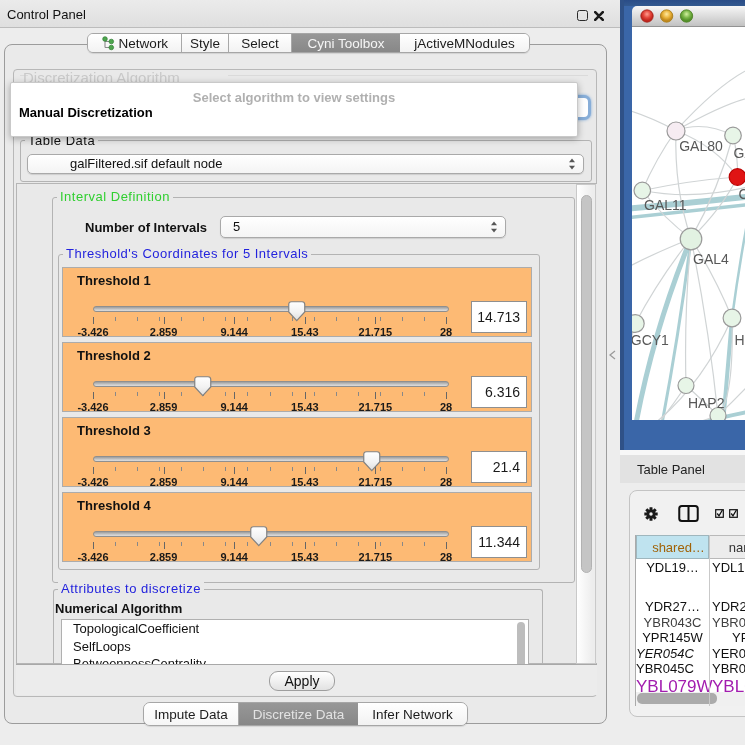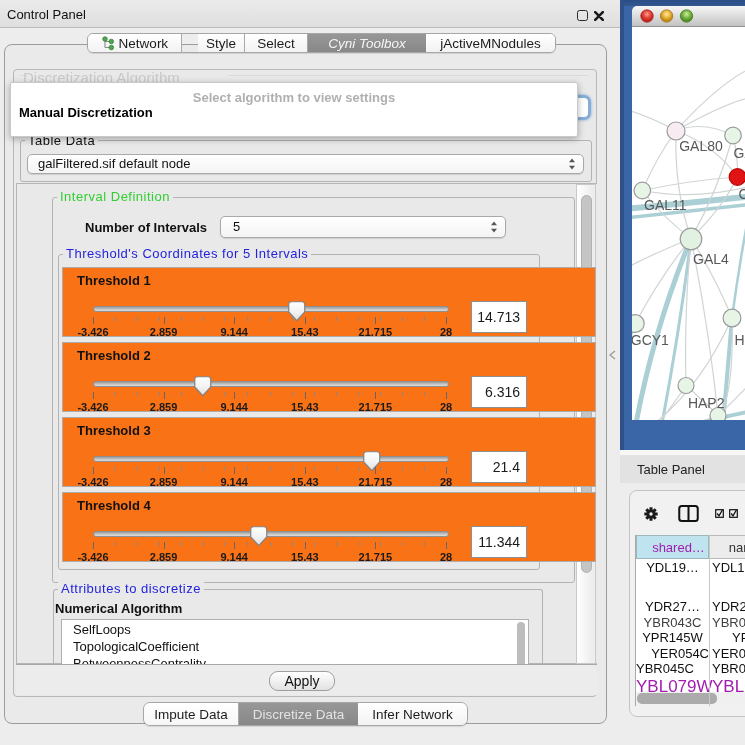--- a/index.html
+++ b/index.html
@@ -3,21 +3,21 @@
 <meta charset="utf-8">
 <style>
 * { margin:0; padding:0; box-sizing:border-box; }
 html,body { width:745px; height:745px; overflow:hidden; }
 body { font-family:"Liberation Sans", sans-serif; background:#ededed; position:relative; }
 .abs { position:absolute; }
 .group { position:absolute; border:1px solid #b3b3b3; border-radius:3px; }
 .gt { position:absolute; font-size:13px; letter-spacing:0.5px; background:#e9e9e9; padding:0 3px; line-height:14px; white-space:nowrap; }
 .seg { display:inline-block; height:20px; line-height:19px; font-size:13.5px; color:#1c1c1c; text-align:center; vertical-align:top; background:linear-gradient(#ffffff,#f1f1f1); border-right:1px solid #a8a8a8; }
 .seg.sel { background:linear-gradient(#979797,#868686); color:#f5f5f5; border-right:none; }
-.tbox { position:absolute; border:1px solid #acacac; background:#f97316; width:534px; height:70px; left:62px; }
+.tbox { position:absolute; border:1px solid #acacac; background:#fdba74; width:470px; height:70px; left:62px; }
 .ttitle { position:absolute; left:14px; top:5px; font-size:13px; font-weight:bold; color:#111; }
 .track { position:absolute; left:30px; width:356px; height:6px; top:38px; border:1px solid #8f8f8f; border-radius:3px; background:linear-gradient(#9d9d9d,#cfcfcf 70%,#dcdcdc); }
 .vfield { position:absolute; left:408px; top:33px; width:56px; height:32px; background:#fff; border:1px solid #8f8f8f; font-size:14px; color:#1a1a1a; text-align:right; line-height:30px; padding-right:6px; }
 .tick { position:absolute; width:1px; background:#888; top:49px; }
 .tlab { position:absolute; top:58px; font-size:11px; font-weight:bold; color:#1a1a1a; transform:translateX(-50%); white-space:nowrap; }
 .thumb { position:absolute; top:33px; }
 .combo { position:absolute; background:linear-gradient(#ffffff,#f4f4f4); border:1px solid #a9a9a9; border-radius:5px; box-shadow:0 1px 1px rgba(0,0,0,0.12); font-size:13px; color:#111; }
 .arrows { position:absolute; right:7px; top:50%; transform:translateY(-50%); width:8px; height:12px; }
 .li { font-size:13px; color:#111; height:17px; line-height:17px; padding-left:11px; white-space:nowrap; }
 </style>
@@ -35,35 +35,35 @@
 <div class="abs" style="left:4px;top:44px;width:603px;height:680px;border:1px solid #9c9c9c;border-radius:8px;background:#eaeaea;"></div>
 
 <div class="abs" style="left:87px;top:33px;height:20px;border:1px solid #a6a6a6;border-radius:6px;overflow:hidden;white-space:nowrap;box-shadow:0 1px 1px rgba(0,0,0,0.1);">
   <div class="seg" style="width:94px;"><svg width="14" height="16" style="vertical-align:-3px">
         <g stroke="#8a8a8a" stroke-width="1.1" fill="none">
           <path d="M4,4 L4,12.5 M4,6.5 L10,6.5 M4,12.5 L10,12.5"></path>
         </g>
         <circle cx="4" cy="4" r="2.3" fill="#4ea64e" stroke="#2e7d32" stroke-width="0.7"></circle>
         <circle cx="10.3" cy="6.5" r="2.3" fill="#4ea64e" stroke="#2e7d32" stroke-width="0.7"></circle>
         <circle cx="10.3" cy="12.5" r="2.3" fill="#4ea64e" stroke="#2e7d32" stroke-width="0.7"></circle>
-      </svg> Network</div><div class="seg" style="width:47px;margin-left:16px;">Style</div><div class="seg" style="width:63px;">Select</div><div class="seg sel" style="width:118px;font-style:italic;">Cyni Toolbox</div><div class="seg" style="width:129px;border-right:none;">jActiveMNodules</div>
+      </svg> Network</div><div class="seg" style="width:47px;">Style</div><div class="seg" style="width:63px;">Select</div><div class="seg sel" style="width:108px;">Cyni Toolbox</div><div class="seg" style="width:129px;border-right:none;">jActiveMNodules</div>
 </div>
 
 <div class="abs" style="left:13px;top:69px;width:584px;height:628px;border:1px solid #b8b8b8;border-radius:4px;background:#e9e9e9;"></div>
 
 <div class="abs" style="left:228px;top:75px;width:360px;height:1px;background:#dadada;"></div>
 <div class="abs" style="left:20px;top:75px;width:8px;height:1px;background:#dadada;"></div>
 <div class="abs" style="left:23px;top:69px;font-size:15px;color:#c9c9c9;">Discretization Algorithm</div>
 
 <div class="abs" style="left:28px;top:95px;width:563px;height:25px;background:#fff;border:3px solid #88aed8;border-radius:7px;box-shadow:0 0 3px rgba(110,160,215,0.9);"></div>
 
 <div class="group" style="left:20px;top:140px;width:572px;height:42px;"></div>
 <div class="gt" style="left:25px;top:134px;color:#111;">Table Data</div>
 <div class="combo" style="left:27px;top:154px;width:557px;height:20px;line-height:18px;">
-  <span style="padding-left:10px;">galFiltered.sif default node</span>
+  <span style="padding-left:10px;margin-left:32px;">galFiltered.sif default node</span>
   <svg class="arrows" viewBox="0 0 9 14">
       <path d="M4.5,0.5 L8,5 L1,5 Z" fill="#555"></path>
       <path d="M4.5,13.5 L8,9 L1,9 Z" fill="#555"></path>
     </svg>
 </div>
 
 <div class="abs" style="left:16px;top:183px;width:581px;height:481px;border:1px solid #b5b5b5;border-right:none;background:#e9e9e9;"></div>
 
 <div class="abs" style="left:576px;top:184px;width:20px;height:480px;background:linear-gradient(90deg,#ffffff,#ededed 85%);border:1px solid #c9c9c9;"></div>
 <div class="abs" style="left:580.5px;top:195px;width:11px;height:378px;background:#c5c5c5;border-radius:6px;border:1px solid #b2b2b2;"></div>
@@ -259,22 +259,22 @@
         <path d="M0.75,3.5 Q0.75,0.75 3.5,0.75 L14,0.75 Q16.75,0.75 16.75,3.5 L16.75,11 L8.75,19.6 L0.75,11 Z" fill="url(#thg3)" stroke="#828282" stroke-width="1.2"></path>
       </svg>
       <div class="vfield">11.344</div>
     </div>
   </div>
 
 <div class="group" style="left:53px;top:589px;width:490px;height:100px;border-bottom:none;"></div>
 <div class="gt" style="left:58px;top:582px;color:#2323dd;">Attributes to discretize</div>
 <div class="abs" style="left:55px;top:601px;font-size:13px;font-weight:bold;color:#111;">Numerical Algorithm</div>
 <div class="abs" style="left:61px;top:619px;width:468px;height:45px;background:#fff;border:1px solid #b0b0b0;border-bottom:none;overflow:hidden;">
+  <div class="li">TopologicalCoefficient</div>
   <div class="li" style="margin-top:1px;">SelfLoops</div>
-  <div class="li">TopologicalCoefficient</div>
   <div class="li">BetweennessCentrality</div>
   <div class="abs" style="right:3px;top:2px;width:8px;height:60px;background:#bdbdbd;border-radius:4px;"></div>
 </div>
 
 <div class="abs" style="left:16px;top:664px;width:581px;height:31px;background:#ececec;border-top:1px solid #a8a8a8;"></div>
 <div class="abs" style="left:269px;top:671px;width:66px;height:20px;background:linear-gradient(#ffffff,#e2e2e2);border:1px solid #9e9e9e;border-radius:9px;font-size:14px;color:#111;text-align:center;line-height:18px;">Apply</div>
 
 <div class="abs" style="left:143px;top:702px;height:24px;border:1px solid #a6a6a6;border-radius:7px;overflow:hidden;white-space:nowrap;box-shadow:0 1px 1px rgba(0,0,0,0.1);">
   <div class="seg" style="width:95px;height:32px;line-height:23px;">Impute Data</div><div class="seg sel" style="width:119px;height:24px;line-height:23px;color:#e3e3e3;">Discretize Data</div><div class="seg" style="width:109px;height:24px;line-height:23px;border-right:none;">Infer Network</div>
 </div>
@@ -400,28 +400,28 @@
 </svg>
 
 <svg class="abs" style="left:715px;top:509px;" width="24" height="10" viewBox="0 0 24 10">
   <rect x="0.7" y="0.7" width="7.6" height="7.6" fill="none" stroke="#111" stroke-width="1.2"></rect>
   <path d="M2.2,4.5 L4,6.8 L7.4,1" fill="none" stroke="#111" stroke-width="1.3"></path>
   <rect x="14.7" y="0.7" width="7.6" height="7.6" fill="none" stroke="#111" stroke-width="1.2"></rect>
   <path d="M16.2,4.5 L18,6.8 L21.4,1" fill="none" stroke="#111" stroke-width="1.3"></path>
 </svg>
 
 <div class="abs" style="left:635px;top:535px;width:110px;height:171px;background:#fff;border-left:1px solid #aaa;overflow:hidden;">
-  <div class="abs" style="left:0;top:0;width:73px;height:24px;background:#bfe3ef;border:1px solid #9fb6bd;font-size:13px;color:#a21caf;text-align:center;line-height:23px;padding-left:12px;">shared…</div>
+  <div class="abs" style="left:0;top:0;width:73px;height:24px;background:#bfe3ef;border:1px solid #9fb6bd;font-size:13px;color:#a16207;text-align:center;line-height:23px;padding-left:12px;">shared…</div>
   <div class="abs" style="left:73px;top:0;width:73px;height:24px;background:#ececec;border:1px solid #b9b9b9;border-left:none;font-size:13px;color:#333;line-height:23px;text-align:center;">name</div>
   <div id="rows" class="abs" style="left:0;top:24.5px;width:110px;">
       <div style="height:15.6px;font-size:13px;color:#111;white-space:nowrap;"><span style="display:inline-block;width:73px;text-align:center;">YDL19…</span><span style="display:inline-block;padding-left:3px;">YDL1</span></div>
       <div style="height:15.6px;font-size:13px;color:#111;white-space:nowrap;margin-top:24px;"><span style="display:inline-block;width:73px;text-align:center;">YDR27…</span><span style="display:inline-block;padding-left:3px;">YDR2</span></div>
       <div style="height:15.6px;font-size:13px;color:#404040;white-space:nowrap;"><span style="display:inline-block;width:73px;text-align:center;">YBR043C</span><span style="display:inline-block;padding-left:3px;">YBR0</span></div>
       <div style="height:15.6px;font-size:13px;color:#111;white-space:nowrap;"><span style="display:inline-block;width:73px;text-align:center;">YPR145W</span><span style="display:inline-block;padding-left:3px;margin-left:20px;">YPR1</span></div>
-      <div style="height:15.6px;font-size:13px;color:#111;white-space:nowrap;"><span style="display:inline-block;width:73px;text-align:right;">YER054C</span><span style="display:inline-block;padding-left:3px;">YER0</span></div>
+      <div style="height:15.6px;font-size:13px;color:#111;white-space:nowrap;"><span style="display:inline-block;width:73px;text-align:left;font-style:italic;">YER054C</span><span style="display:inline-block;padding-left:3px;">YER0</span></div>
       <div style="height:15.6px;font-size:13px;color:#111;white-space:nowrap;"><span style="display:inline-block;width:73px;">YBR045C</span><span style="display:inline-block;padding-left:3px;">YBR0</span></div>
       <div style="height:15.6px;font-size:17px;color:#a21caf;white-space:nowrap;"><span style="display:inline-block;width:73px;text-align:center;">YBL079W</span><span style="display:inline-block;padding-left:3px;">YBL0</span></div>
       <div style="height:15.6px;font-size:13px;color:#111;white-space:nowrap;"><span style="display:inline-block;width:73px;text-align:center;">YLR345W</span><span style="display:inline-block;padding-left:3px;">YLR3</span></div>
       <div style="height:15.6px;font-size:13px;color:#111;white-space:nowrap;"><span style="display:inline-block;width:73px;text-align:center;">YIL052C</span><span style="display:inline-block;padding-left:3px;">YIL0</span></div>
     </div>
   <div class="abs" style="left:0;top:157px;width:110px;height:14px;background:#f0f0f0;">
     <div class="abs" style="left:1px;top:1px;width:80px;height:11px;background:#ababab;border-radius:5px;"></div>
   </div>
   <div class="abs" style="left:73px;top:0;width:1px;height:171px;background:#c9c9c9;"></div>
 </div>

